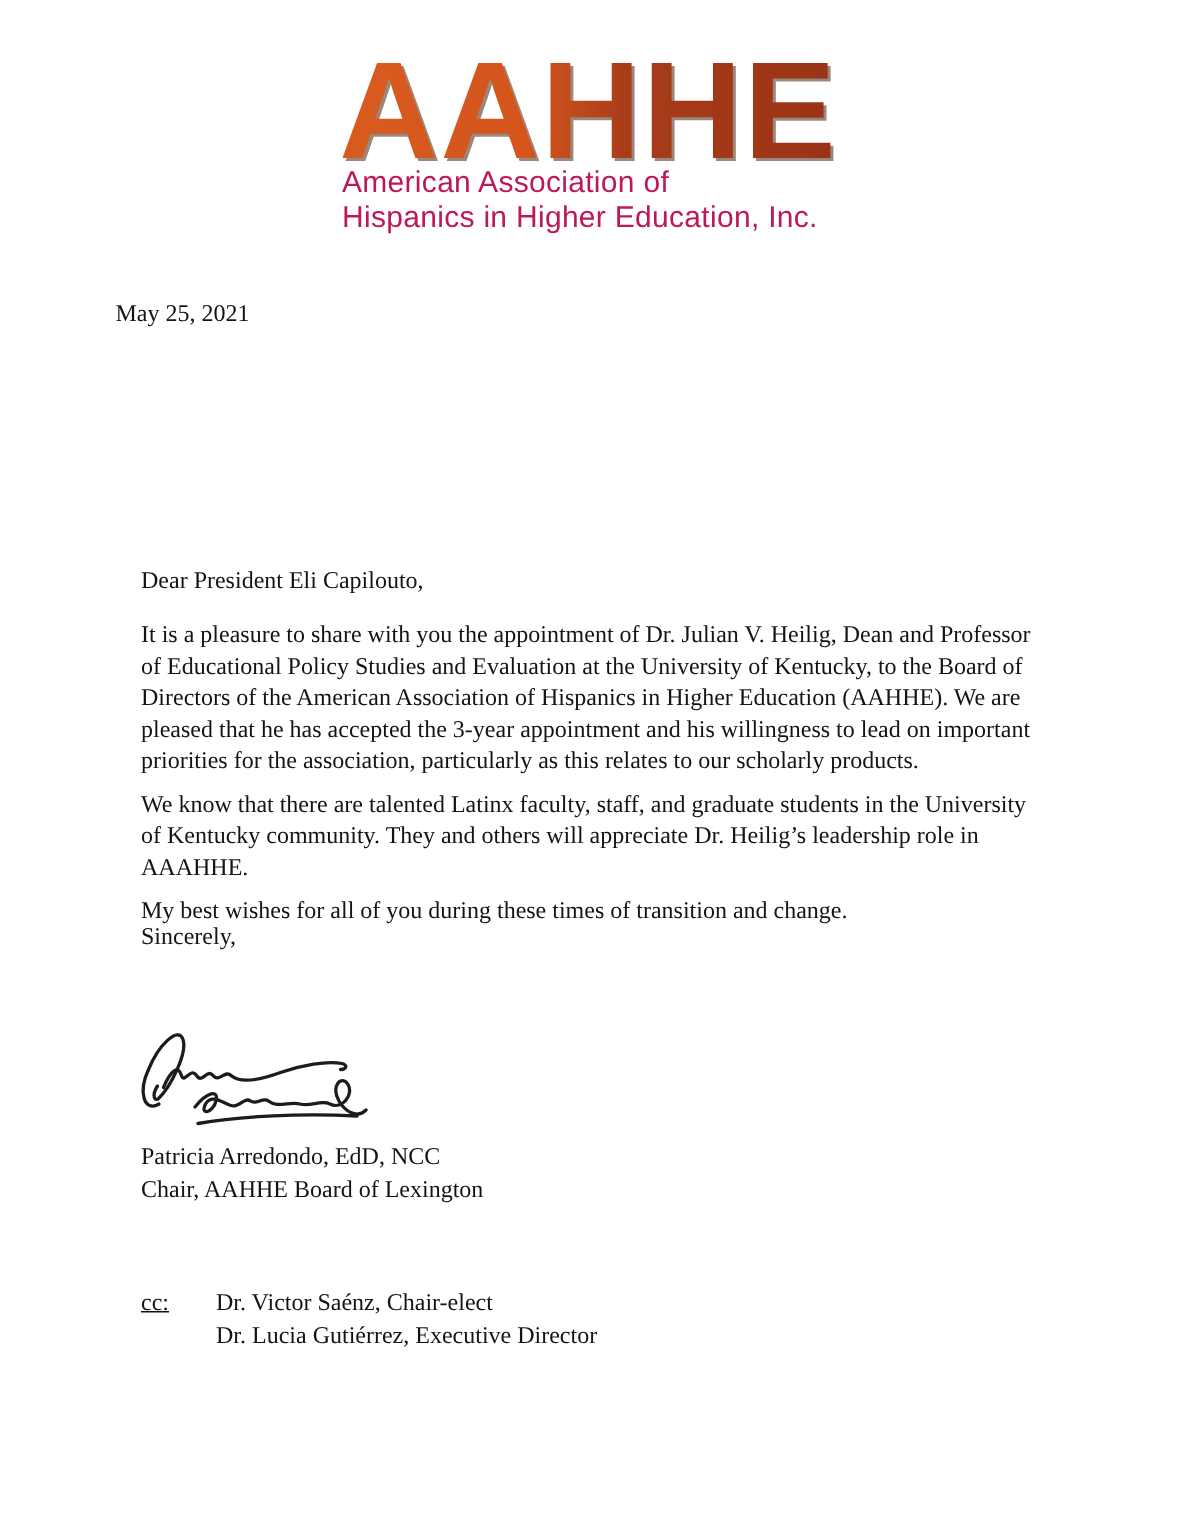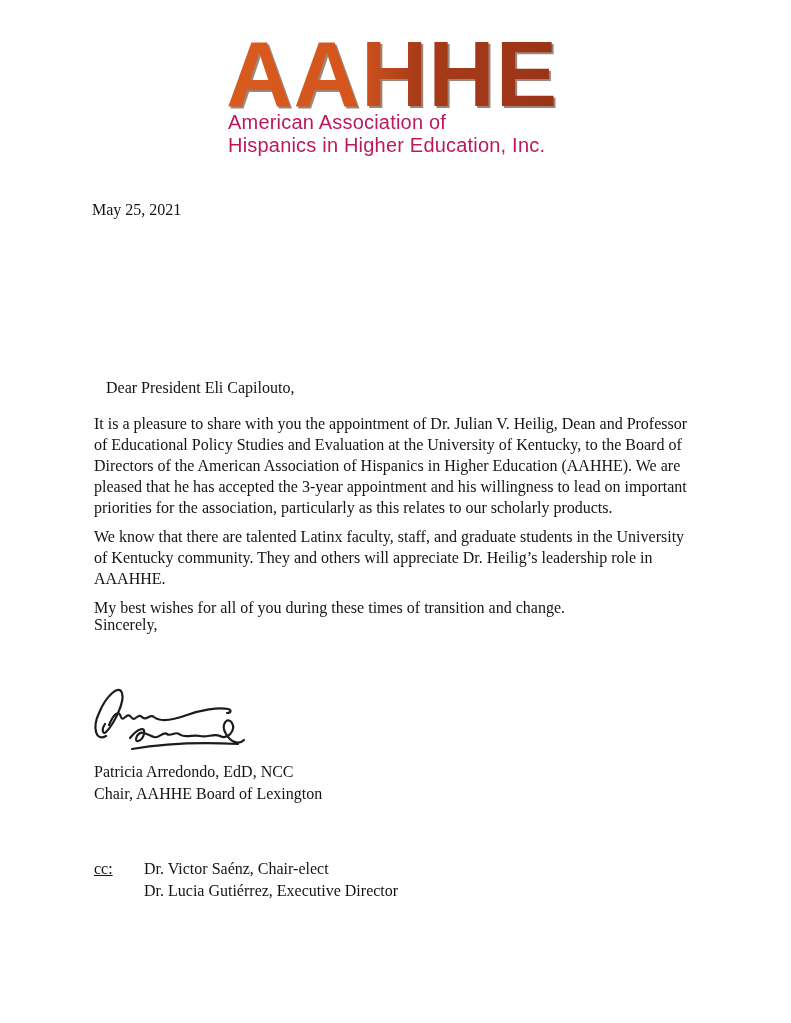--- a/index.html
+++ b/index.html
@@ -32,42 +32,42 @@
     left: 228px;
     top: 111px;
     font-family: "Liberation Sans", sans-serif;
     font-size: 20px;
     line-height: 23px;
     color: #be185d;
     letter-spacing: 0.2px;
   }
   .date-line {
     position: absolute;
-    left: 92px;
+    left: 77px;
     top: 201px;
     font-size: 16px;
     text-align: right;
   }
   .recipient-block {
     position: absolute;
     left: 94px;
     top: 264px;
     font-size: 16px;
     line-height: 21px;
   }
   .body-block {
     position: absolute;
     left: 94px;
     top: 377px;
     width: 606px;
     font-size: 16px;
     line-height: 21px;
     text-align: left;
   }
-  .salutation { margin: 0 0 15px 12px; }
+  .salutation { margin: 0 0 15px 0; }
   .body-block p { margin: 0 0 8px 0; }
   .closing {
     position: absolute;
     left: 94px;
     top: 616px;
     font-size: 16px;
   }
   .signature {
     position: absolute;
     left: 86px;

